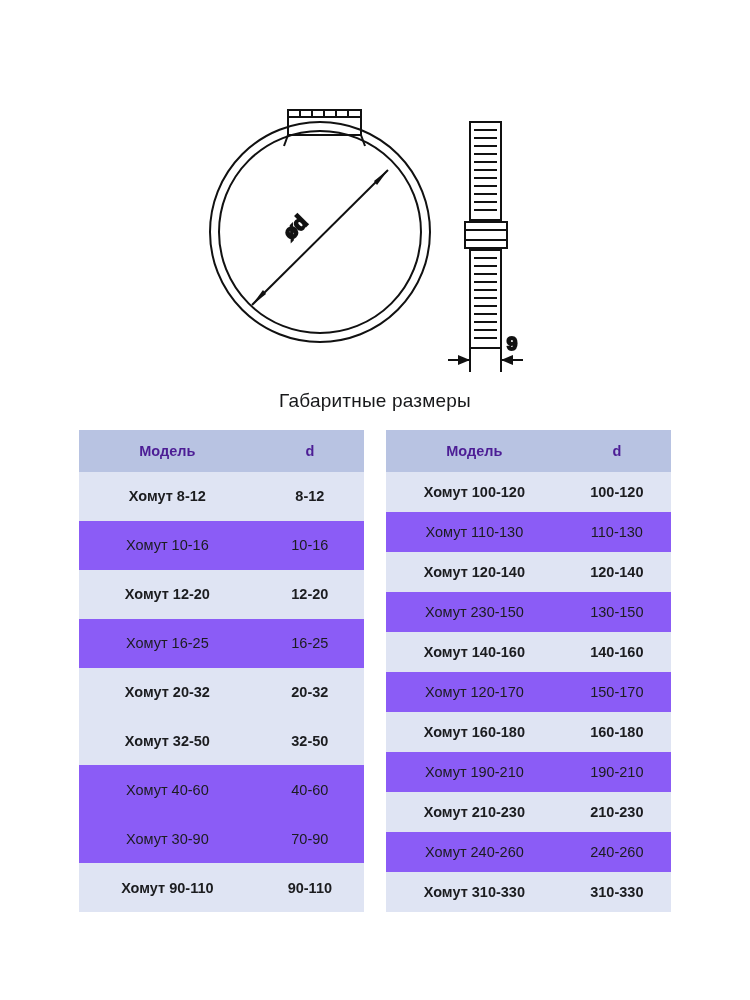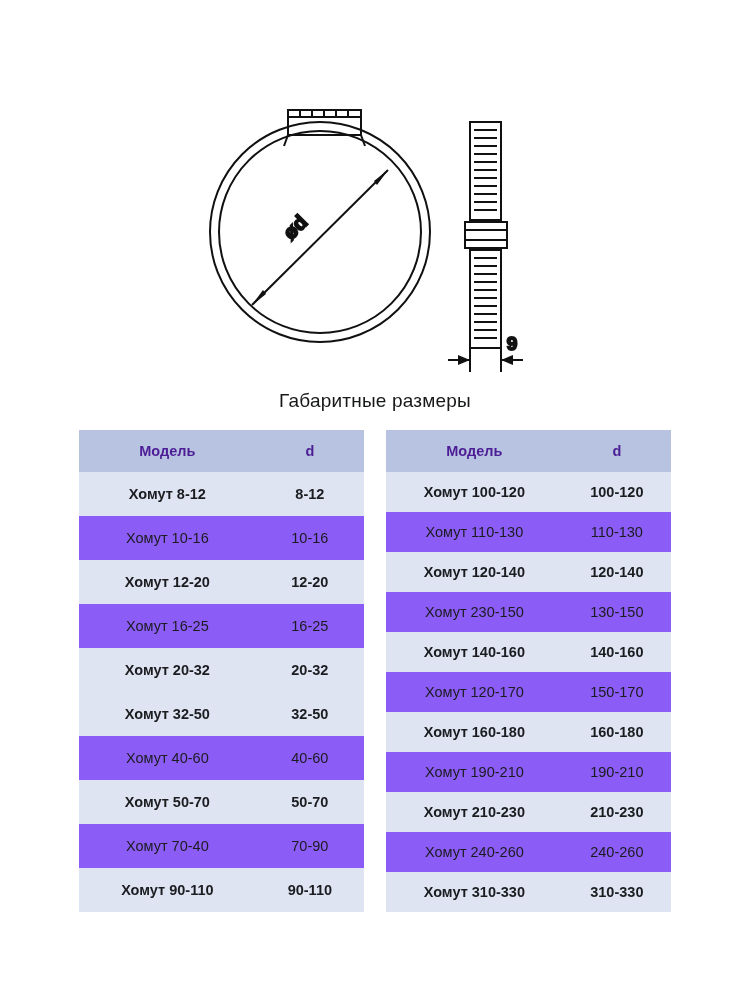--- a/index.html
+++ b/index.html
@@ -213,26 +213,22 @@
           <td>20-32</td>
         </tr>
         <tr class="odd">
           <td>Хомут 32-50</td>
           <td>32-50</td>
         </tr>
         <tr class="even">
           <td>Хомут 40-60</td>
           <td>40-60</td>
         </tr>
-        <tr class="odd">
-          <td>Хомут 50-70</td>
-          <td>50-70</td>
-        </tr>
-        <tr class="even">
-          <td>Хомут 70-40</td>
+        <tr class="even">
+          <td>Хомут 30-90</td>
           <td>70-90</td>
         </tr>
         <tr class="odd">
           <td>Хомут 90-110</td>
           <td>90-110</td>
         </tr>
       </tbody>
     </table>
 
     <table class="spec">

